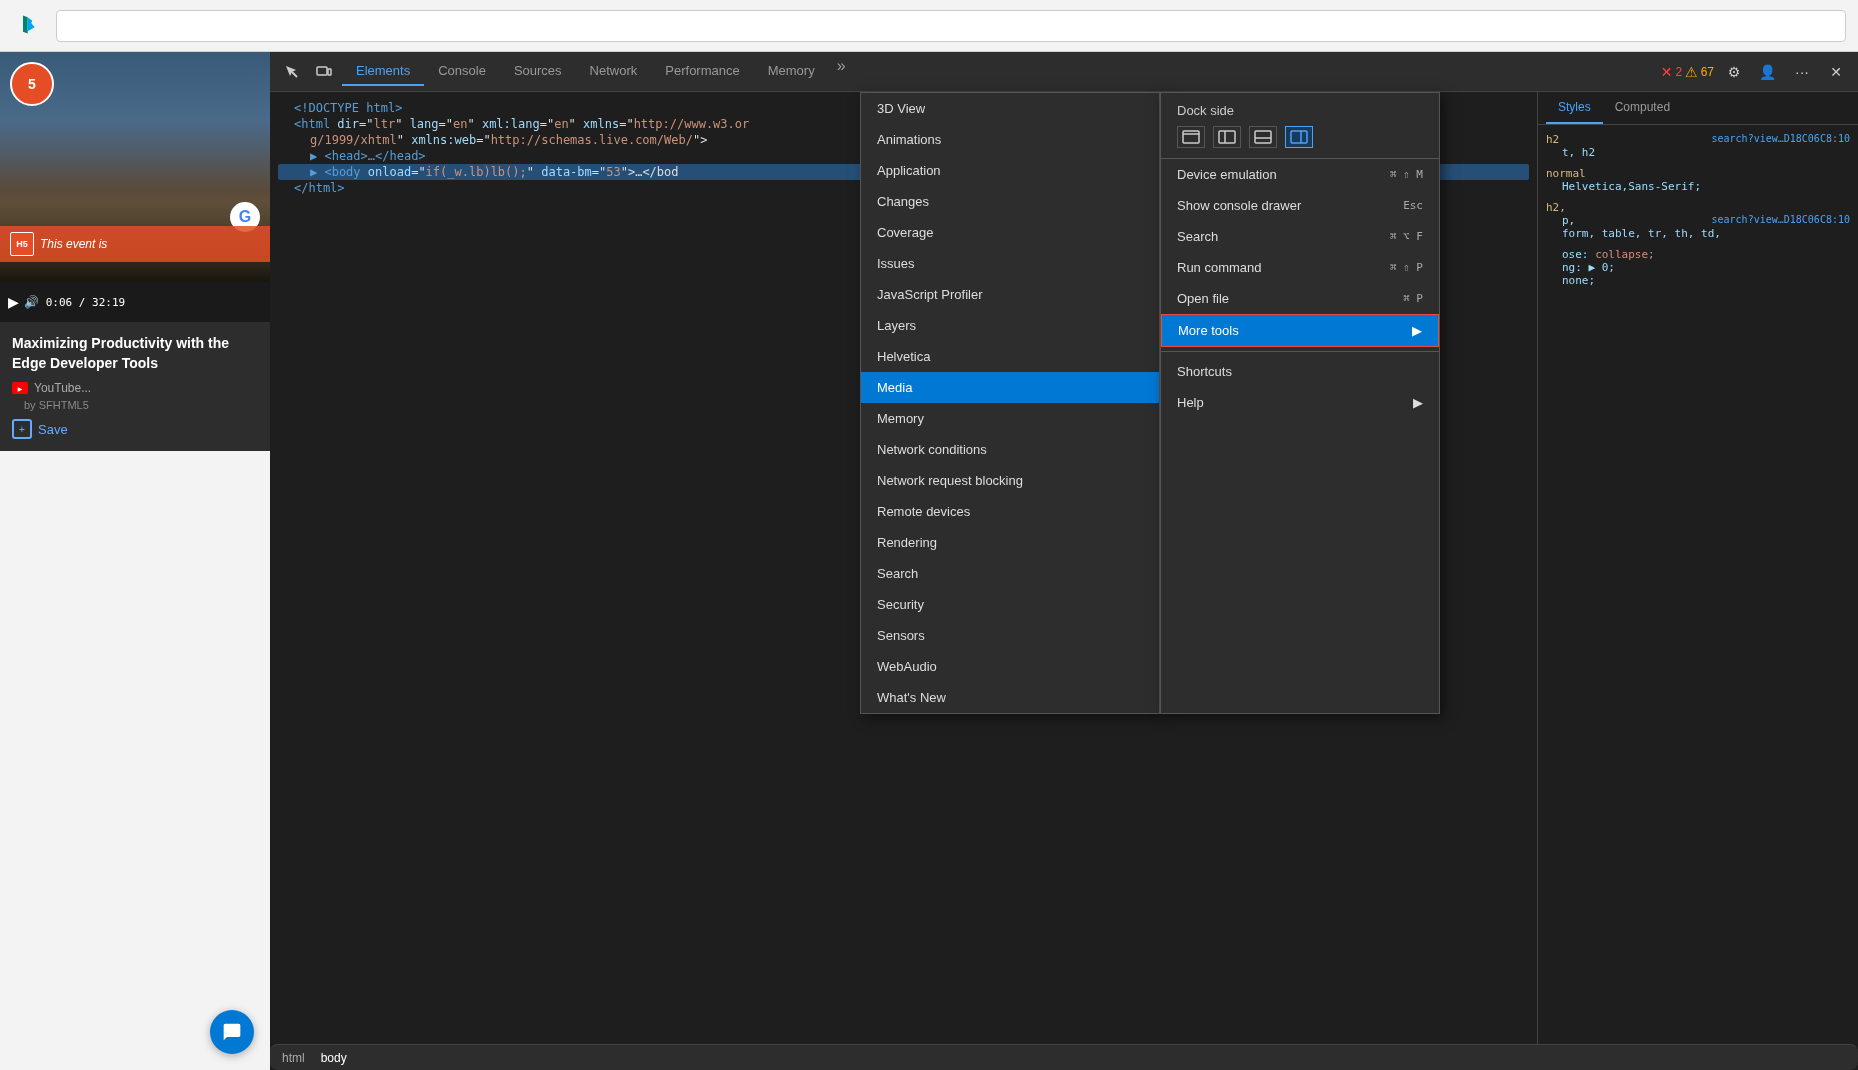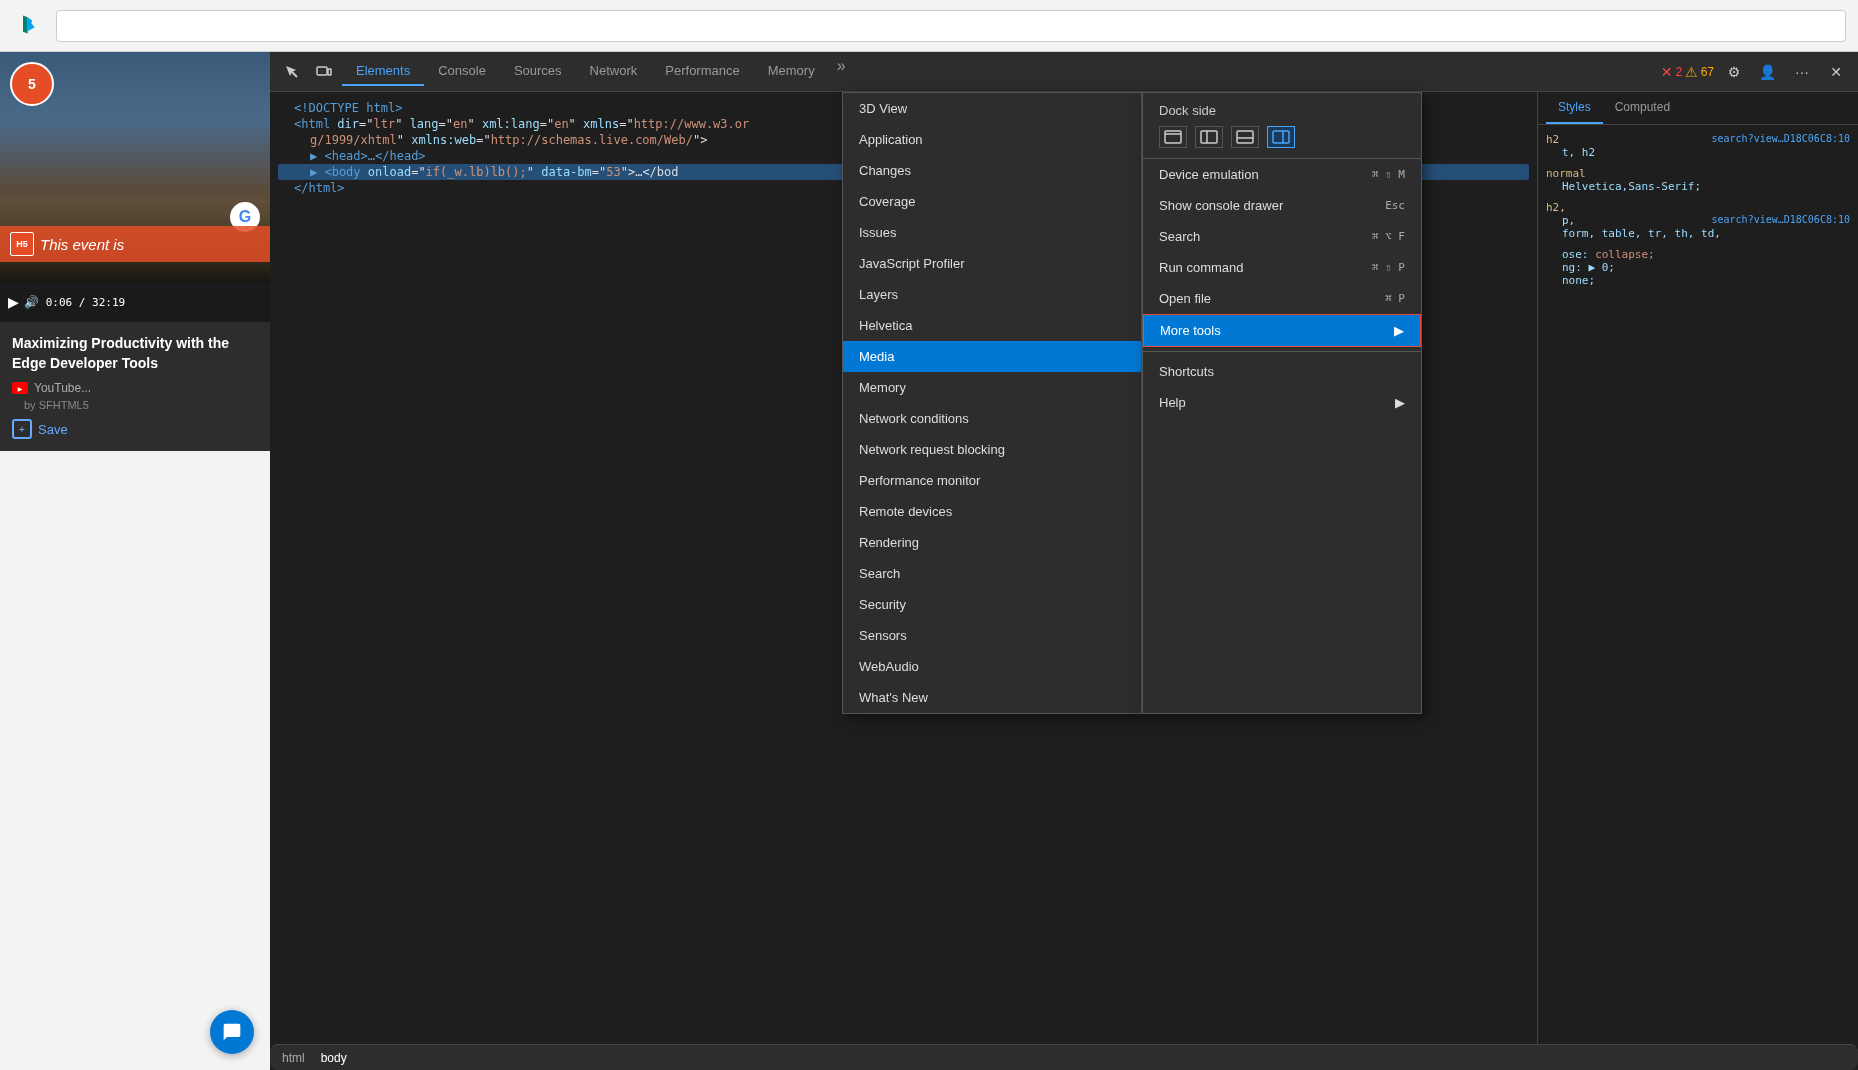--- a/index.html
+++ b/index.html
@@ -121,21 +121,21 @@
       border-radius: 2px;
       display: flex;
       align-items: center;
       justify-content: center;
       font-size: 9px;
       color: white;
       font-weight: bold;
     }
     .banner-text {
       color: white;
-      font-size: 15px;
+      font-size: 12px;
       font-style: italic;
     }
     .google-g {
       position: absolute;
       right: 10px;
       bottom: 50px;
       width: 30px;
       height: 30px;
       border-radius: 50%;
       background: white;
@@ -366,21 +366,21 @@
     .css-selector { color: #d7ba7d; }
     .css-source { color: #4aa3f7; font-size: 10px; cursor: pointer; }
     .css-prop { color: #9cdcfe; padding-left: 16px; }
     .css-val { color: #ce9178; }
 
     
     .dropdown-container {
       position: absolute;
       display: flex;
       top: 92px;
-      left: 842px;
+      left: 860px;
       z-index: 1000;
     }
 
     .more-tools-dropdown {
       width: 300px;
       background: #2d2d2d;
       border: 1px solid #555;
       box-shadow: 4px 4px 12px rgba(0,0,0,0.5);
       font-size: 13px;
     }
@@ -652,20 +652,23 @@
   </div>
 </div>
 
 <div class="dropdown-container">
 
   <div class="more-tools-dropdown">
     <div class="dropdown-item">
         <span>3D View</span>
       </div>
     <div class="dropdown-item">
+        <span>Animations</span>
+      </div>
+    <div class="dropdown-item">
         <span>Application</span>
       </div>
     <div class="dropdown-item">
         <span>Changes</span>
       </div>
     <div class="dropdown-item">
         <span>Coverage</span>
       </div>
     <div class="dropdown-item">
         <span>Issues</span>
@@ -683,23 +686,20 @@
         <span>Media</span>
       </div>
     <div class="dropdown-item">
         <span>Memory</span>
       </div>
     <div class="dropdown-item">
         <span>Network conditions</span>
       </div>
     <div class="dropdown-item">
         <span>Network request blocking</span>
-      </div>
-    <div class="dropdown-item">
-        <span>Performance monitor</span>
       </div>
     <div class="dropdown-item">
         <span>Remote devices</span>
       </div>
     <div class="dropdown-item">
         <span>Rendering</span>
       </div>
     <div class="dropdown-item">
         <span>Search</span>
       </div>

